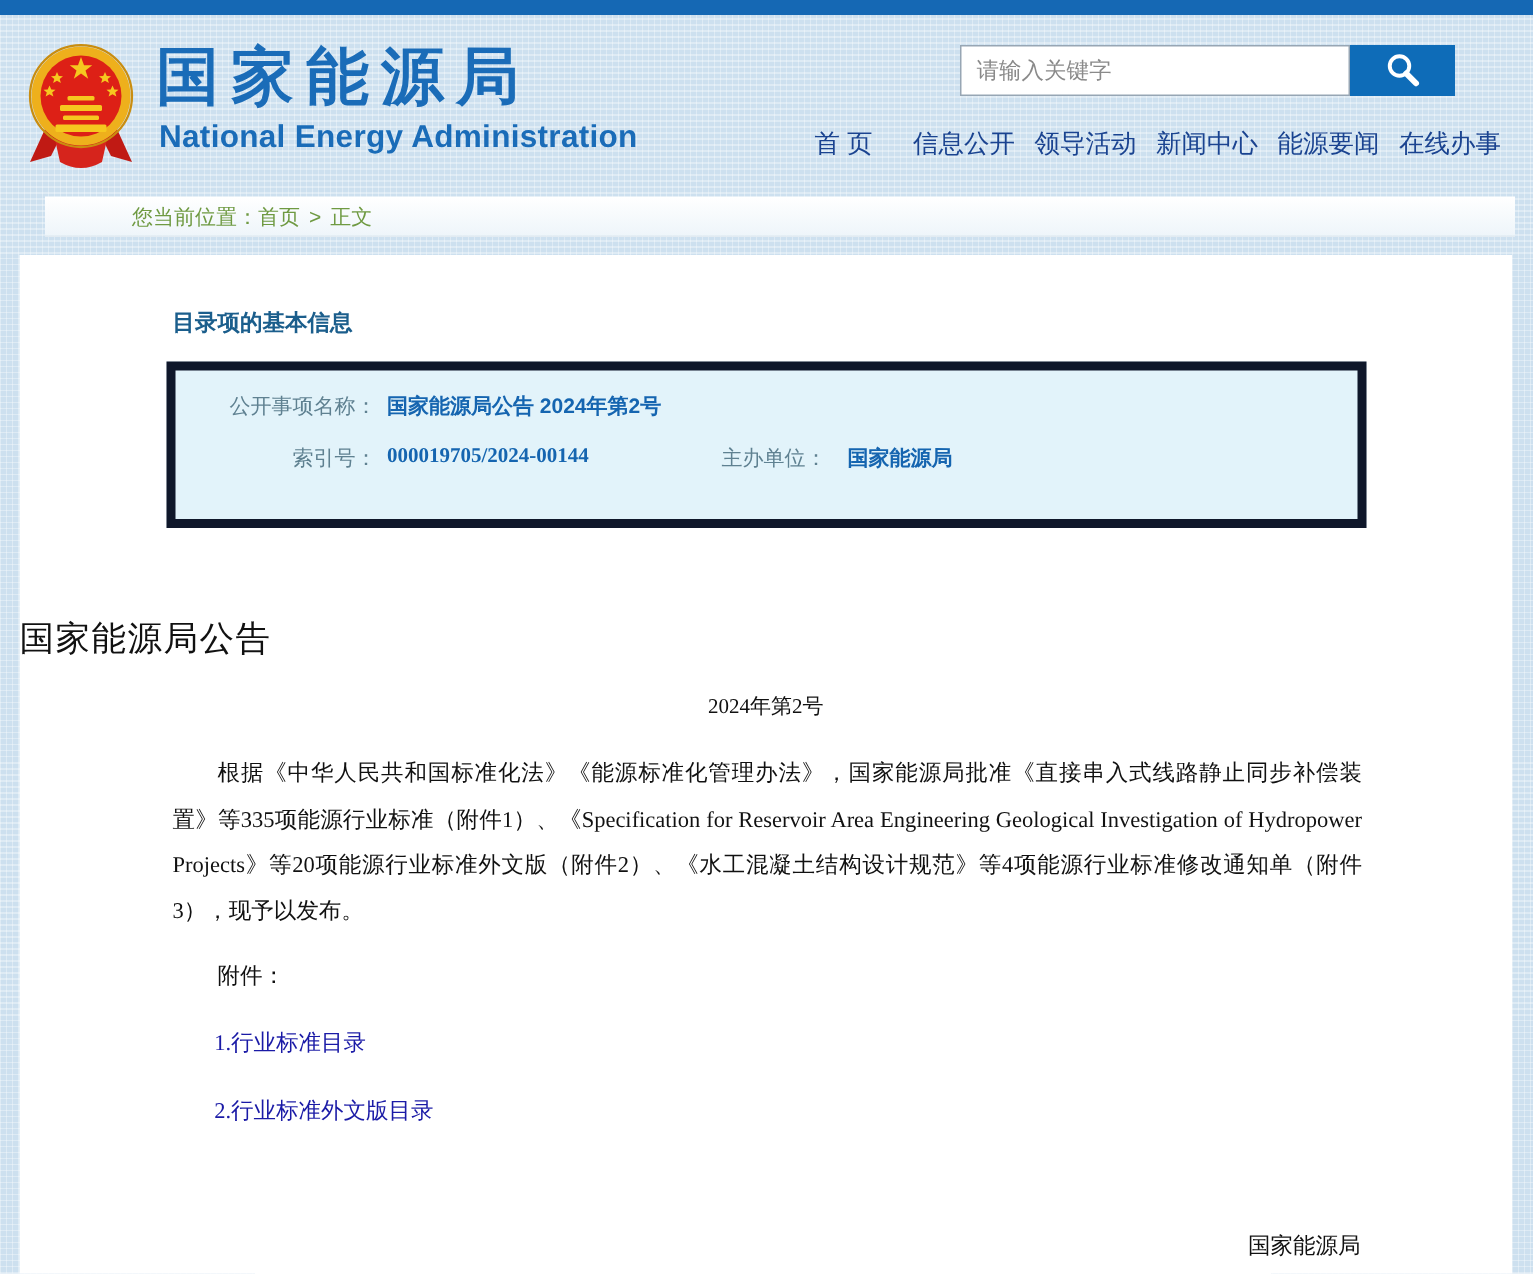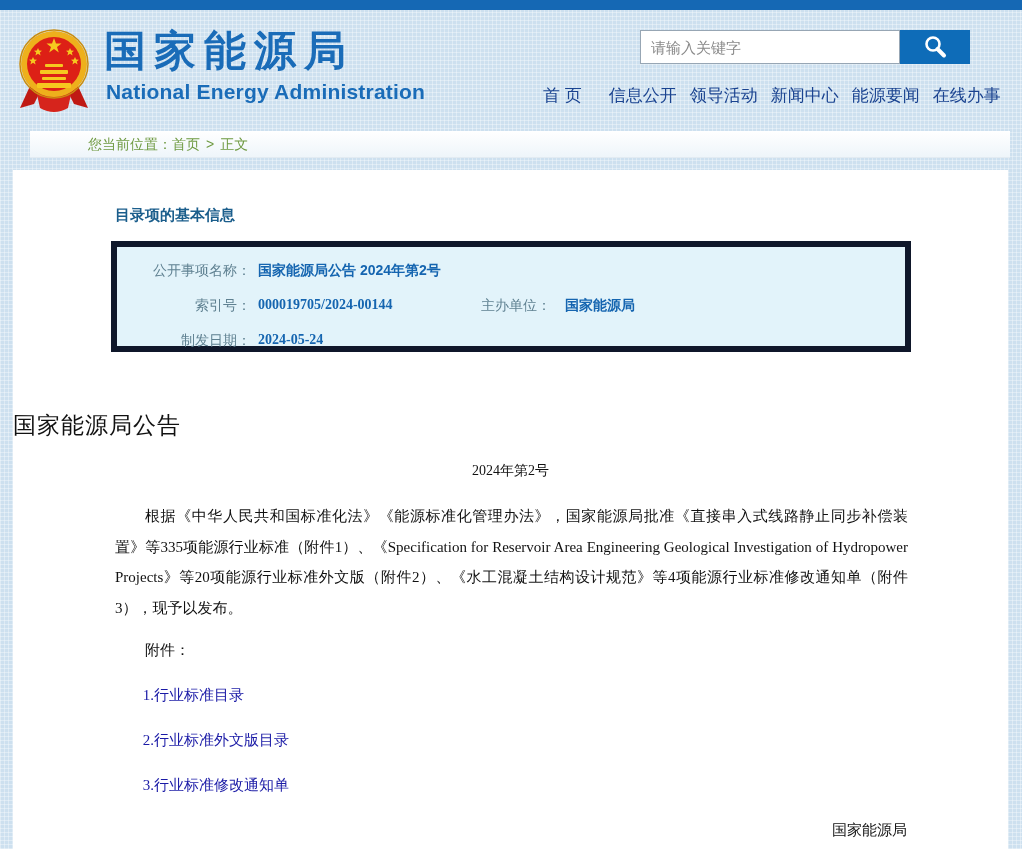--- a/index.html
+++ b/index.html
@@ -180,37 +180,30 @@
     <div class="info-row r1">
       <span class="ilabel">公开事项名称：</span>
       <span class="ivalue">国家能源局公告 2024年第2号</span>
     </div>
     <div class="info-row r2">
       <span class="ilabel">索引号：</span>
       <span class="ivalue mono">000019705/2024-00144</span>
       <span class="ilabel second">主办单位：</span>
       <span class="ivalue second">国家能源局</span>
     </div>
-    <div class="info-row r3">
-      <span class="ilabel">制发日期：</span>
-      <span class="ivalue mono">2024-05-24</span>
-    </div>
   </div>
 
   <div class="abs doc-title">国家能源局公告</div>
   <div class="abs doc-number">2024年第2号</div>
 
   <div class="abs doc-body">根据《中华人民共和国标准化法》《能源标准化管理办法》，国家能源局批准《直接串入式线路静止同步补偿装置》等335项能源行业标准（附件1）、《Specification for Reservoir Area Engineering Geological Investigation of Hydropower Projects》等20项能源行业标准外文版（附件2）、《水工混凝土结构设计规范》等4项能源行业标准修改通知单（附件3），现予以发布。</div>
 
   <div class="abs attach-label">附件：</div>
 
   <div class="abs attach-link al1">
     <a href="#">1.行业标准目录</a>
   </div>
   <div class="abs attach-link al2">
     <a href="#">2.行业标准外文版目录</a>
   </div>
-  <div class="abs attach-link al3">
-    <a href="#">3.行业标准修改通知单</a>
-  </div>
 
   <div class="abs signature">国家能源局</div>
 </div>
 
 </body></html>

